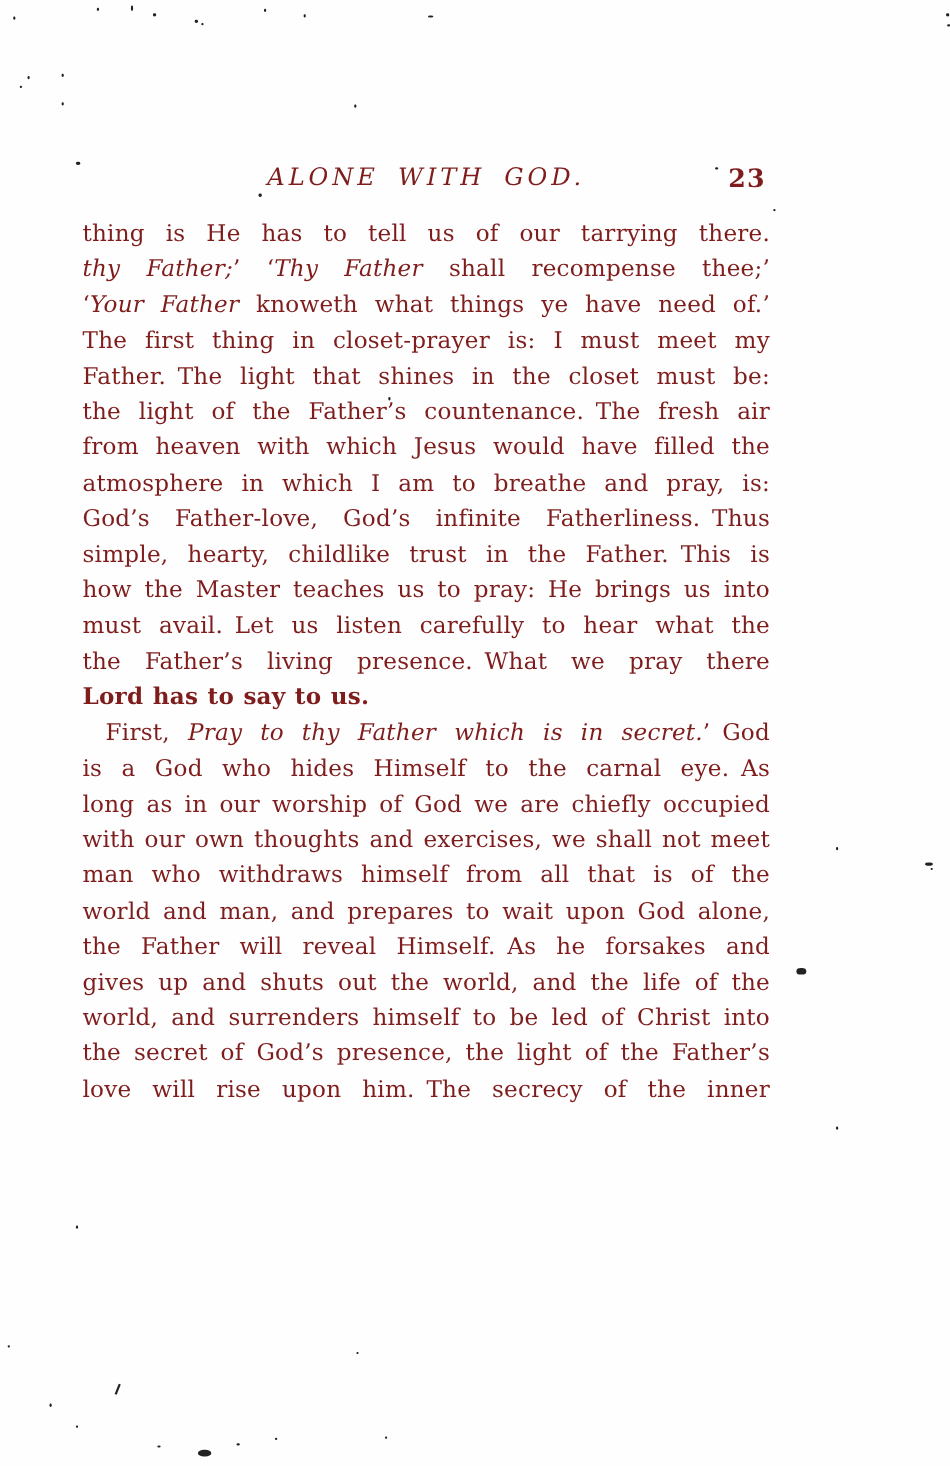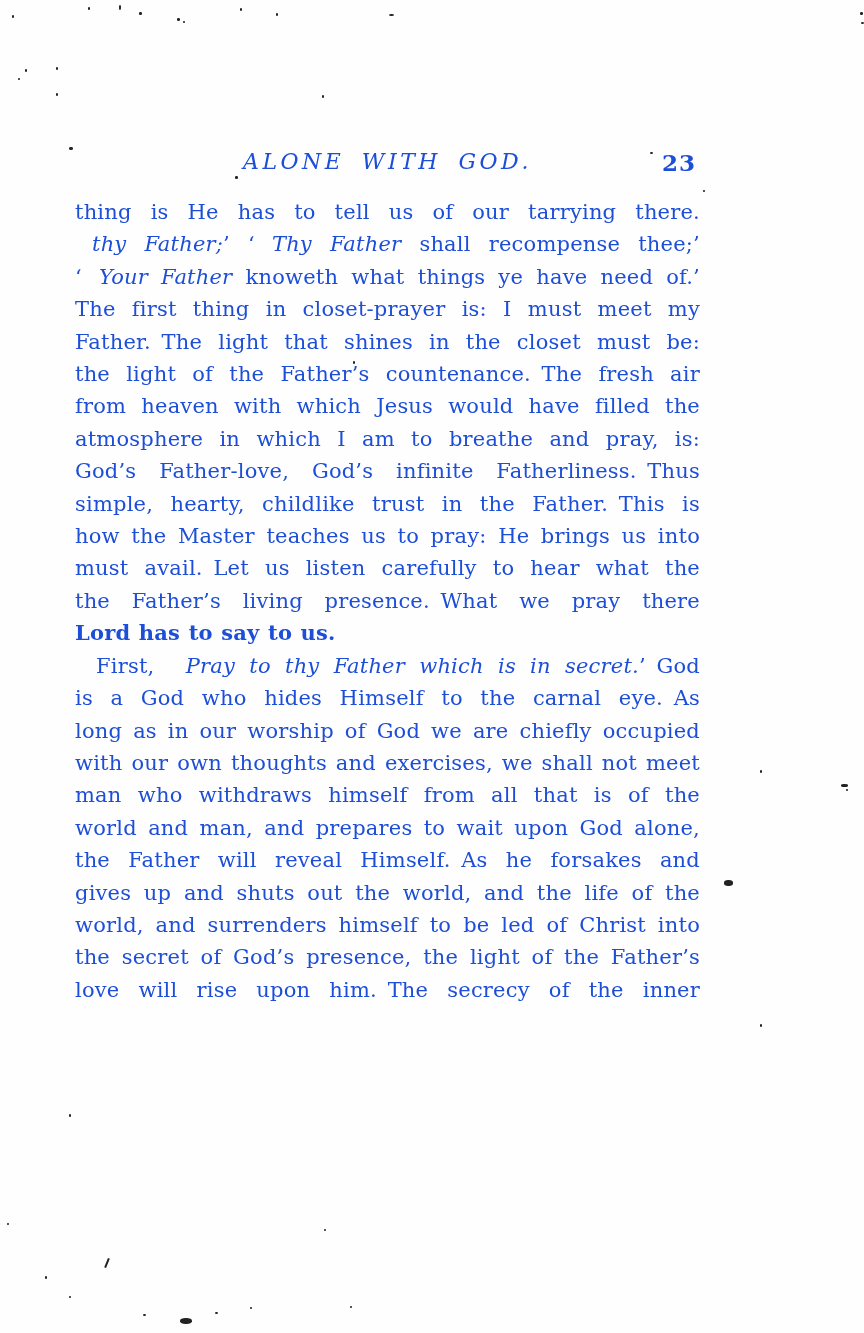--- a/index.html
+++ b/index.html
@@ -7,21 +7,21 @@
     padding: 0;
     background: #ffffff;
   }
   .page {
     position: relative;
     width: 864px;
     height: 1333px;
     background: #fefefe;
     overflow: hidden;
     font-family: "DejaVu Serif", "Liberation Serif", serif;
-    color: #1d4ed8;
+    color: #7f1d1d;
   }
   .header {
     position: absolute;
     left: 75px;
     top: 149px;
     width: 625px;
     height: 28px;
     text-align: center;
   }
   .running-title {
@@ -56,21 +56,20 @@
     white-space: normal;
   }
   .line.last {
     text-align-last: left;
     font-weight: bold;
   }
   .line.indent {
     text-indent: 21px;
   }
   .line i {
-    margin-left: 17px;
   }
   .speck {
     position: absolute;
     background: #222;
     border-radius: 45%;
   }
   .speck-slash {
     position: absolute;
     width: 2px;
     height: 10px;

